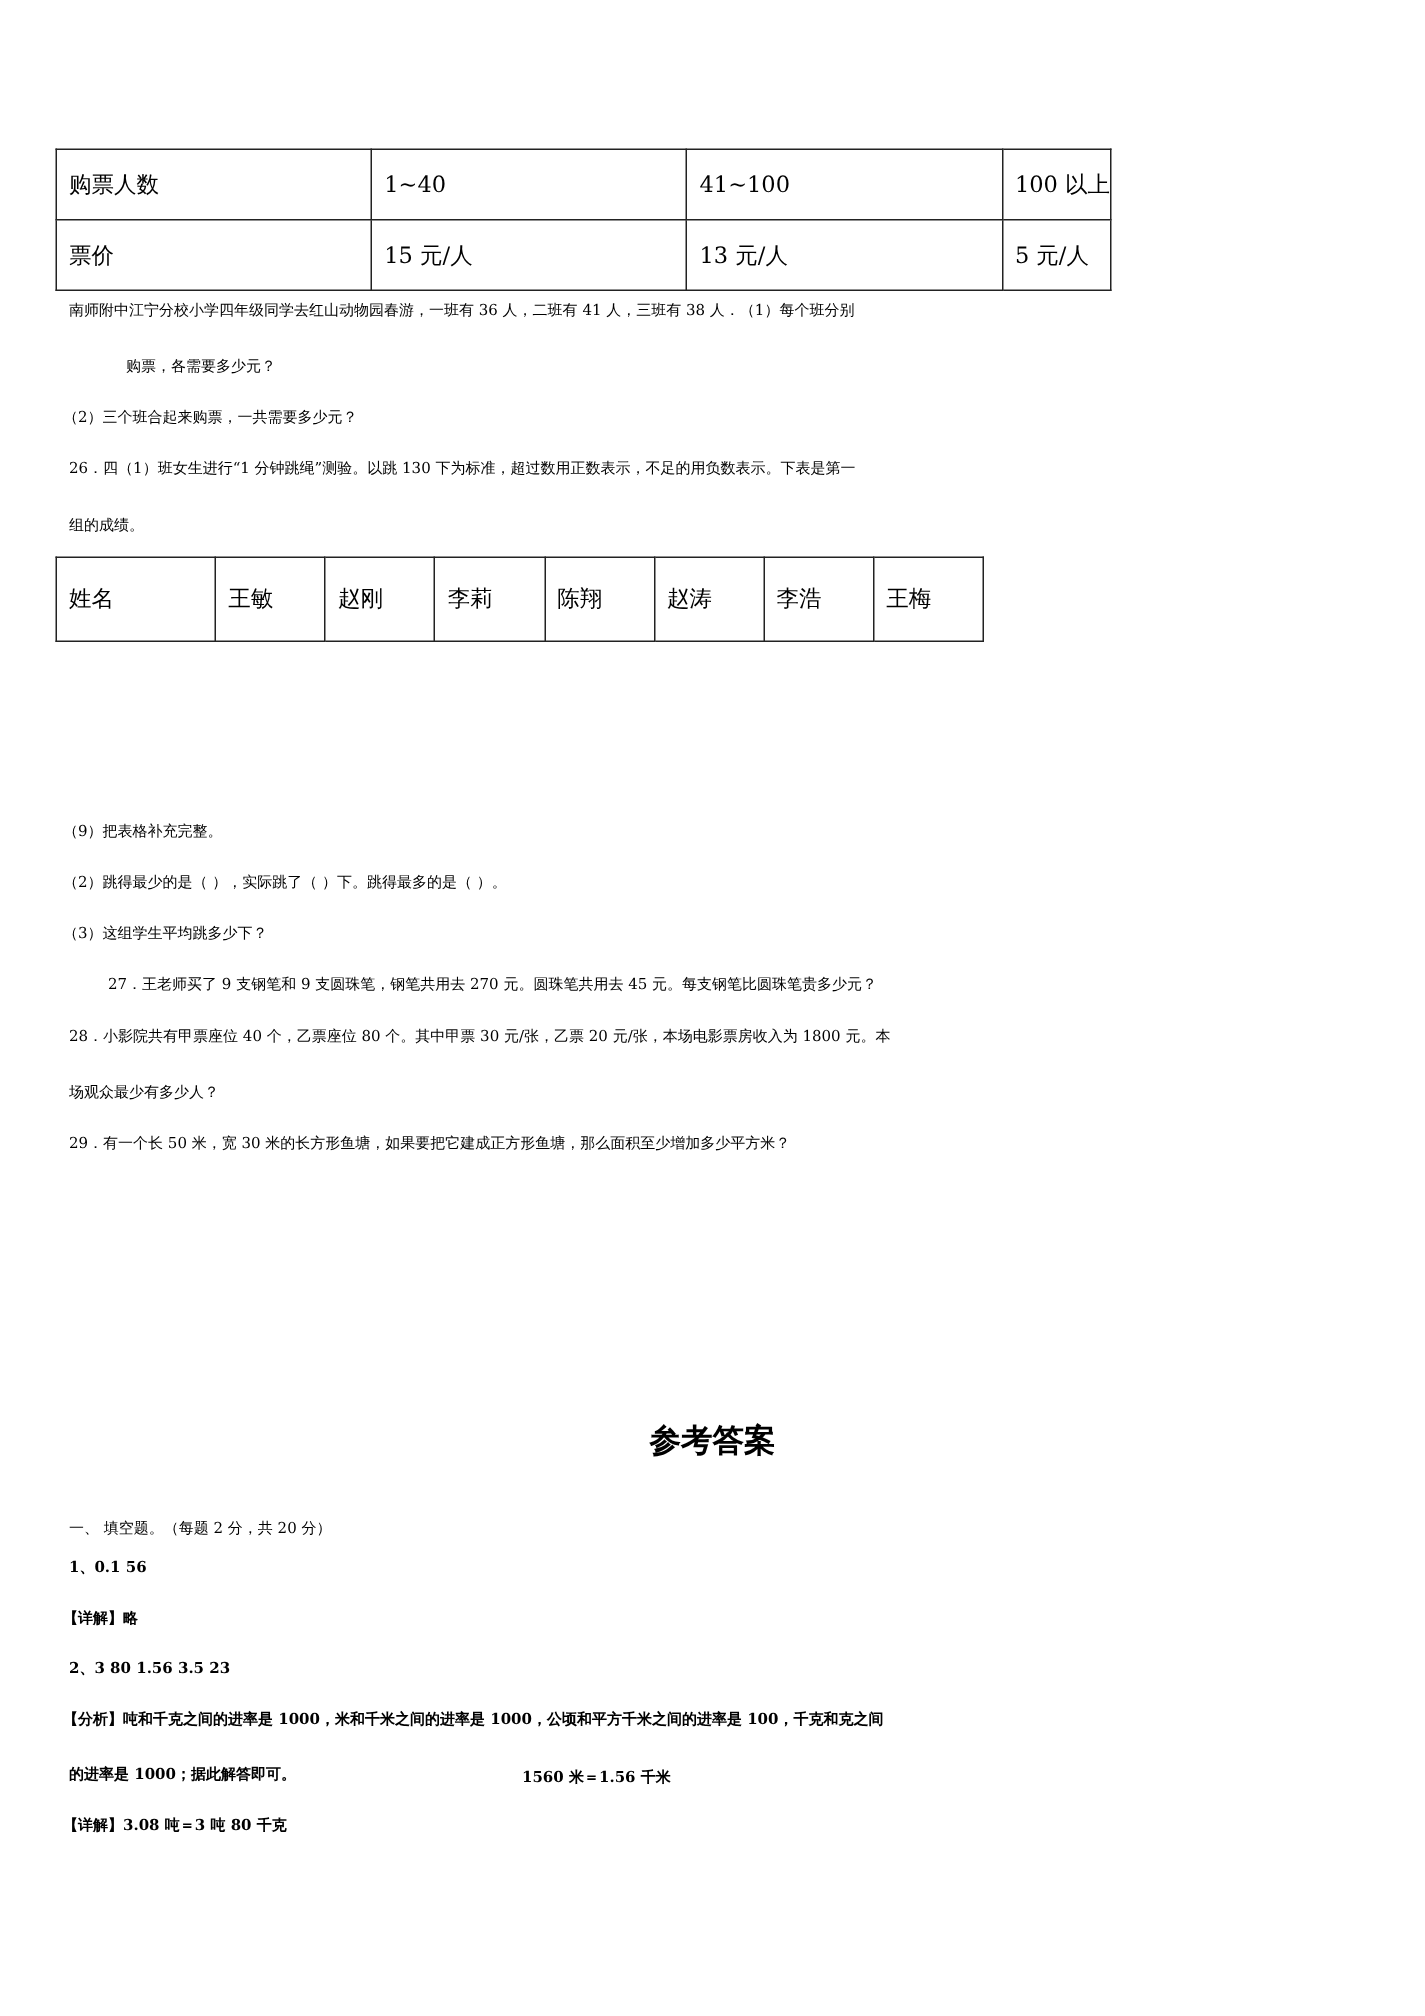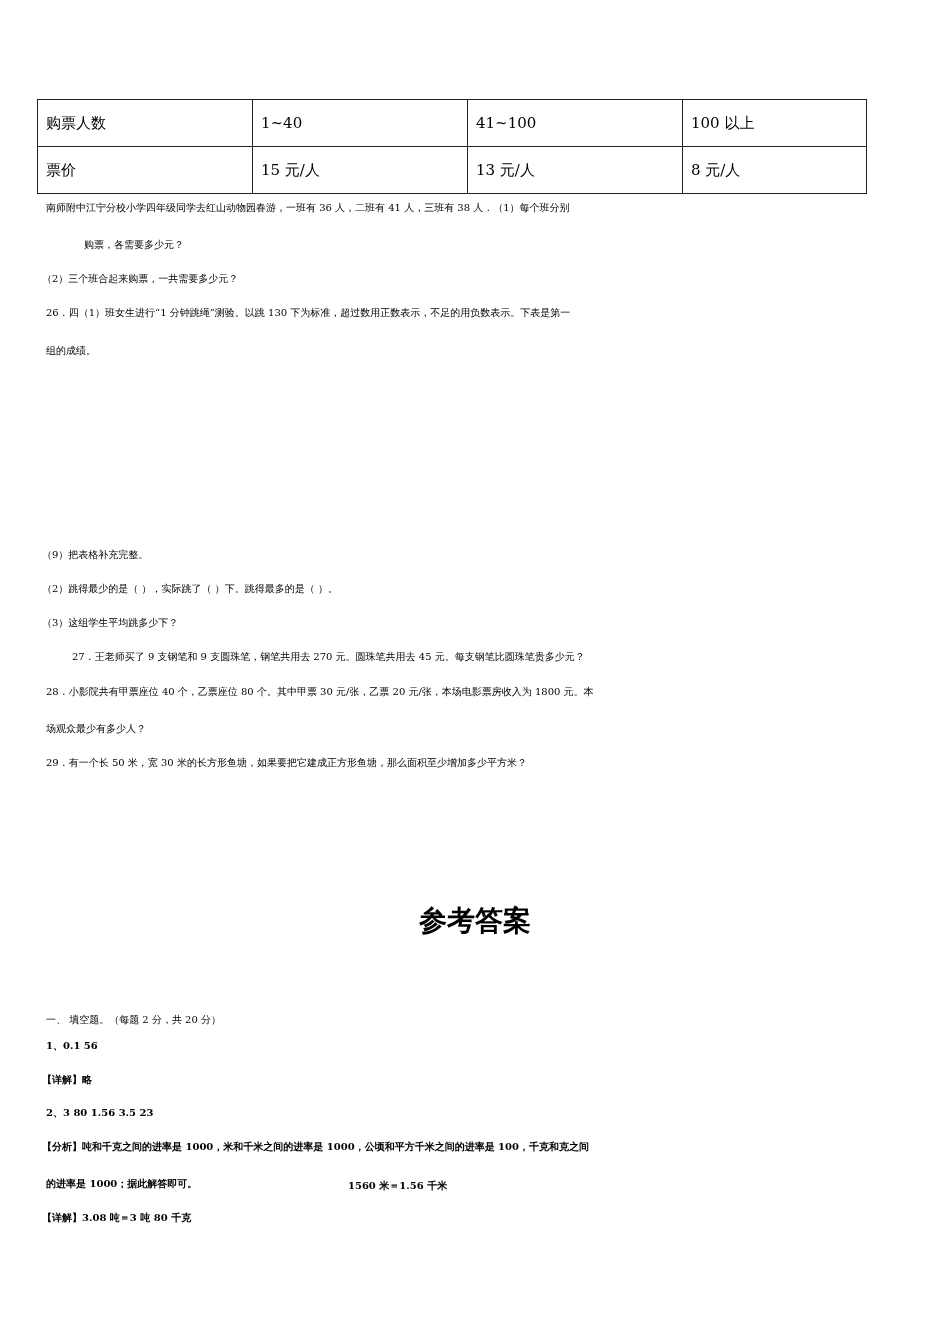--- a/index.html
+++ b/index.html
@@ -9,61 +9,71 @@
     color: #000000; font-size: 15px;
   }
   .line { position: absolute; left: 46px; white-space: nowrap; font-size: 10px; line-height: 20px; }
   .bold { font-weight: bold; }
 
   table.grid { position: absolute; border-collapse: collapse; }
   table.grid td {
     border: 1.3px solid #222; padding: 0 0 0 8px; vertical-align: middle;
     font-size: 15px; white-space: nowrap;
   }
-  #ticket-table { left: 37px; top: 99px; width: 830px; }
+  #ticket-table { left: 37px; top: 99px; width: 704px; }
   #ticket-table td { height: 46px; }
   #ticket-table td.c0 { width: 206px; }
   #ticket-table td.c1, #ticket-table td.c2 { width: 206px; }
 
   #score-table { left: 37px; top: 371px; width: 619px; }
   #score-table td { height: 55px; }
   #score-table td.c0 { width: 99px; }
   #score-table td.cn { width: 65px; }
 
-  .title { position: absolute; left: 0; width: 950px; text-align: center; top: 902px; font-size: 28px; font-weight: bold; }
+  .title { position: absolute; left: 0; width: 950px; text-align: center; top: 946px; font-size: 21px; font-weight: bold; }
 </style>
 </head>
 <body>
 
 <table id="ticket-table" class="grid">
   <tbody>
       <tr>
     <td class="c0">购票人数</td>
     <td class="c1">1~40</td>
     <td class="c2">41~100</td>
     <td>100 以上</td>
   </tr>
   <tr>
     <td class="c0">票价</td>
     <td class="c1">15 元/人</td>
     <td class="c2">13 元/人</td>
-    <td>8 元/人</td>
+    <td>5 元/人</td>
   </tr>
 </tbody>
   </table>
 
 <div class="line" style="top:198px;">南师附中江宁分校小学四年级同学去红山动物园春游，一班有 36 人，二班有 41 人，三班有 38 人．（1）每个班分别</div>
 <div class="line" style="top:235px;margin-left:38px;">购票，各需要多少元？</div>
 <div class="line" style="top:269px; left:42px;">（2）三个班合起来购票，一共需要多少元？</div>
 
 <div class="line" style="top:303px;">26．四（1）班女生进行“1 分钟跳绳”测验。以跳 130 下为标准，超过数用正数表示，不足的用负数表示。下表是第一</div>
 <div class="line" style="top:341px;">组的成绩。</div>
 
 <table id="score-table" class="grid">
   <tbody>
+      <tr>
+    <td class="c0">姓名</td>
+    <td class="cn">王敏</td>
+    <td class="cn">赵刚</td>
+    <td class="cn">李莉</td>
+    <td class="cn">陈翔</td>
+    <td class="cn">赵涛</td>
+    <td class="cn">李浩</td>
+    <td class="cn">王梅</td>
+  </tr>
 </tbody>
   </table>
 
 <div class="line" style="top:545px; left:42px;">（9）把表格补充完整。</div>
 <div class="line" style="top:579px; left:42px;">（2）跳得最少的是（    ），实际跳了（    ）下。跳得最多的是（    ）。</div>
 <div class="line" style="top:613px; left:42px;">（3）这组学生平均跳多少下？</div>
 
 <div class="line" style="top:647px;margin-left:26px;">27．王老师买了 9 支钢笔和 9 支圆珠笔，钢笔共用去 270 元。圆珠笔共用去 45 元。每支钢笔比圆珠笔贵多少元？</div>
 
 <div class="line" style="top:682px;">28．小影院共有甲票座位 40 个，乙票座位 80 个。其中甲票 30 元/张，乙票 20 元/张，本场电影票房收入为 1800 元。本</div>

